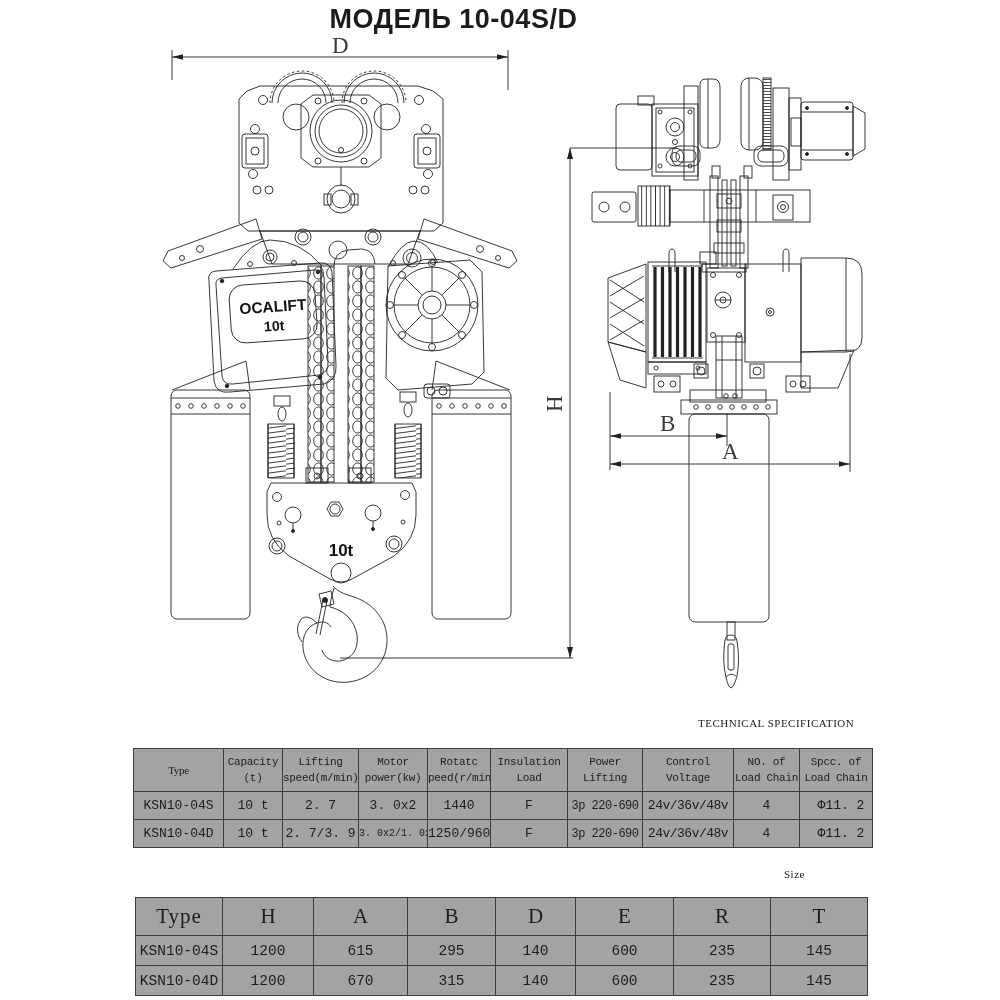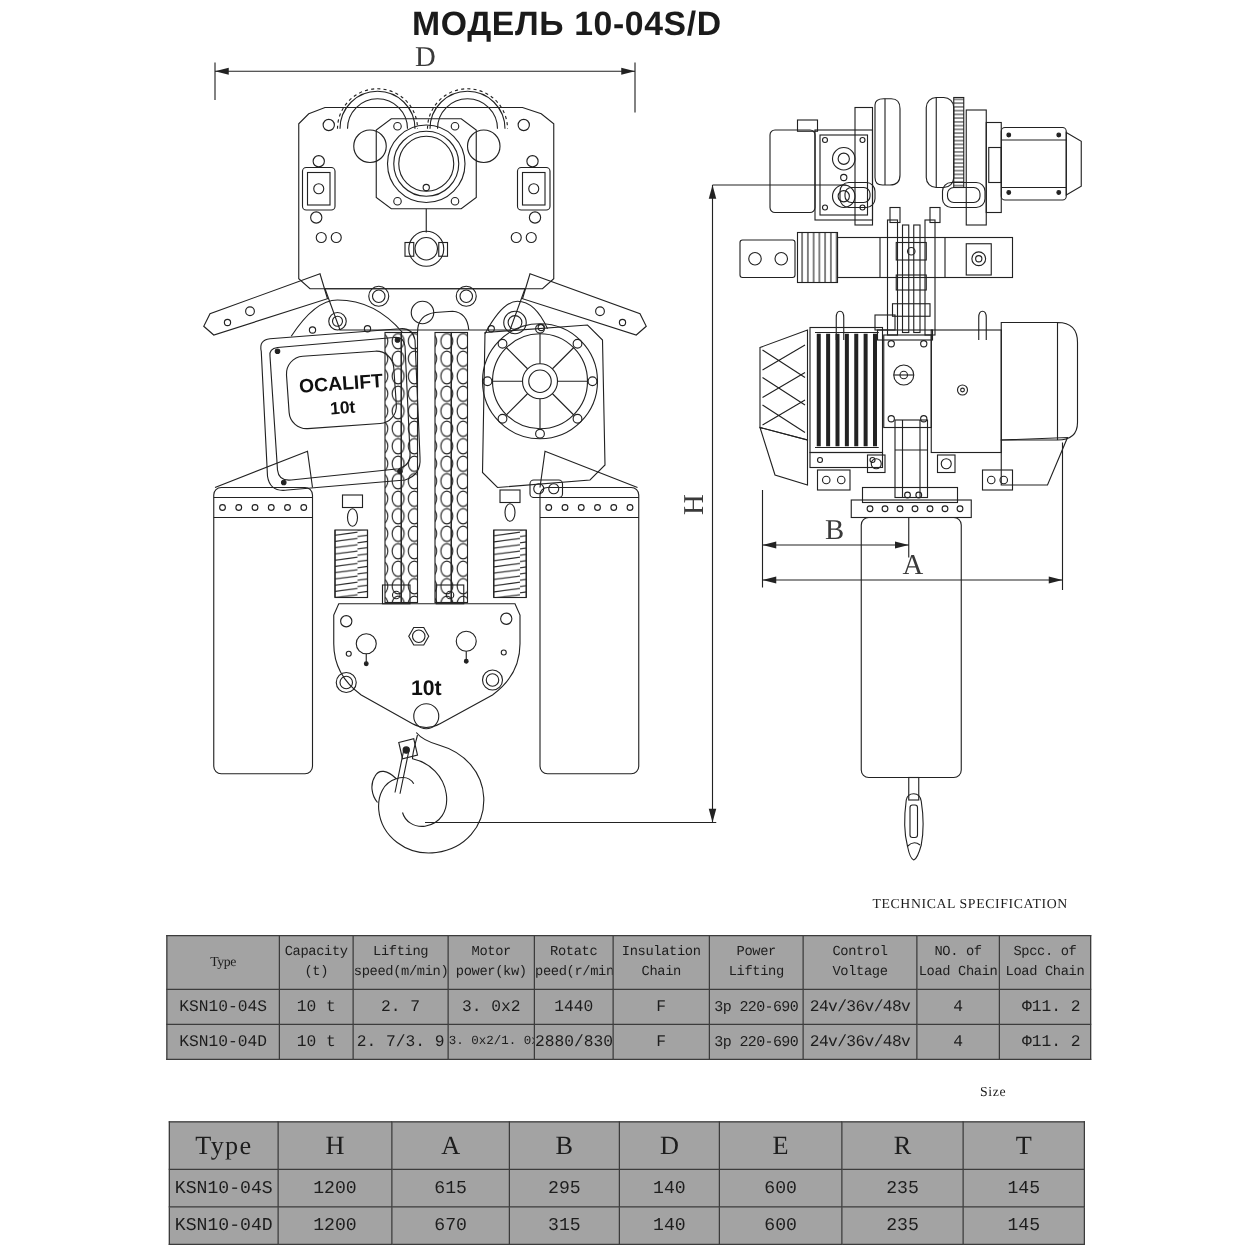--- a/index.html
+++ b/index.html
@@ -396,21 +396,21 @@
     <td>
           <div>Motor</div>
           <div>power(kw)</div>
         </td>
     <td>
           <div>Rotatc</div>
           <div>peed(r/min)</div>
         </td>
     <td>
           <div>Insulation</div>
-          <div>Chain</div>
+          <div>Load</div>
         </td>
     <td>
           <div>Power</div>
           <div>Lifting</div>
         </td>
     <td>
           <div>Control</div>
           <div>Voltage</div>
         </td>
     <td>
@@ -432,21 +432,21 @@
     <td>3p 220-690</td>
     <td>24v/36v/48v</td>
     <td>4</td>
     <td>Φ11. 2</td>
   </tr>
   <tr class="r" id="t1r2">
     <td>KSN10-04D</td>
     <td>10 t</td>
     <td>2. 7/3. 9</td>
     <td>3. 0x2/1. 0x2</td>
-    <td>2880/830</td>
+    <td>1250/960</td>
     <td>F</td>
     <td>3p 220-690</td>
     <td>24v/36v/48v</td>
     <td>4</td>
     <td>Φ11. 2</td>
   </tr>
 </tbody>
   </table>
 
 <div id="size-heading" class="abs mono-hd">Size</div>

